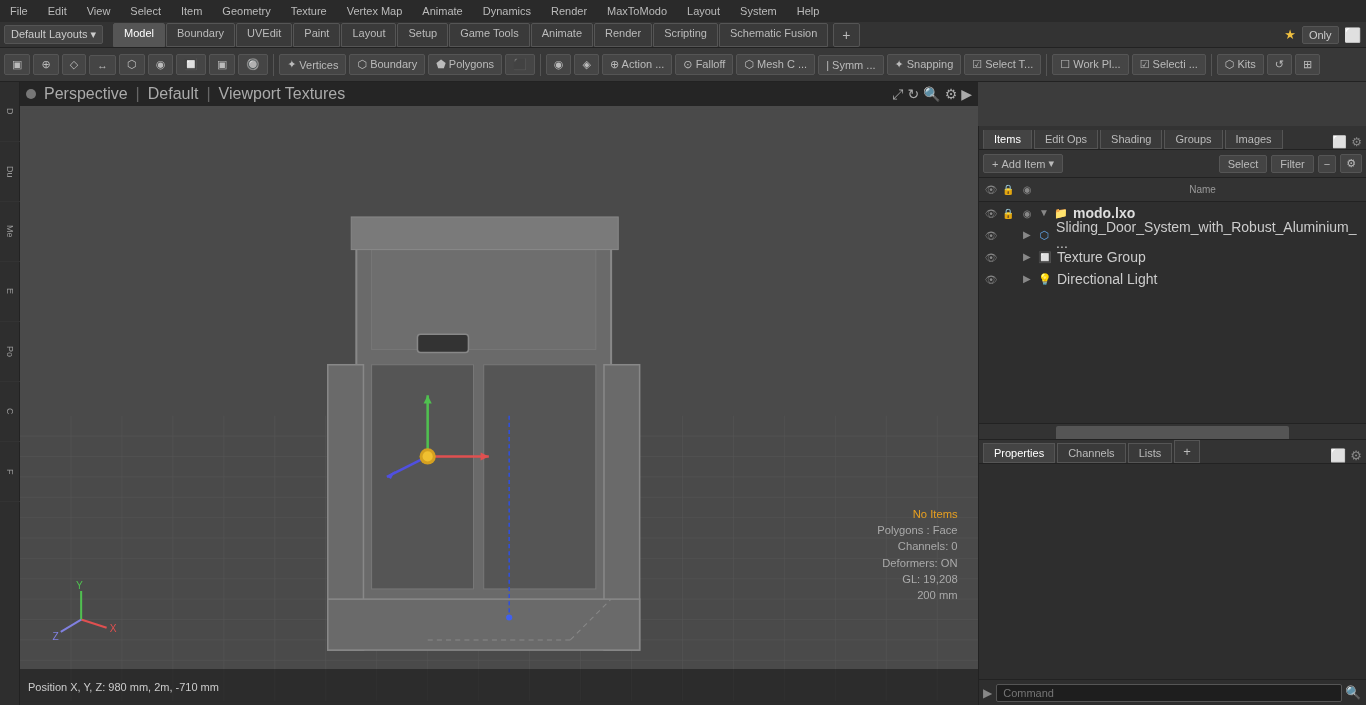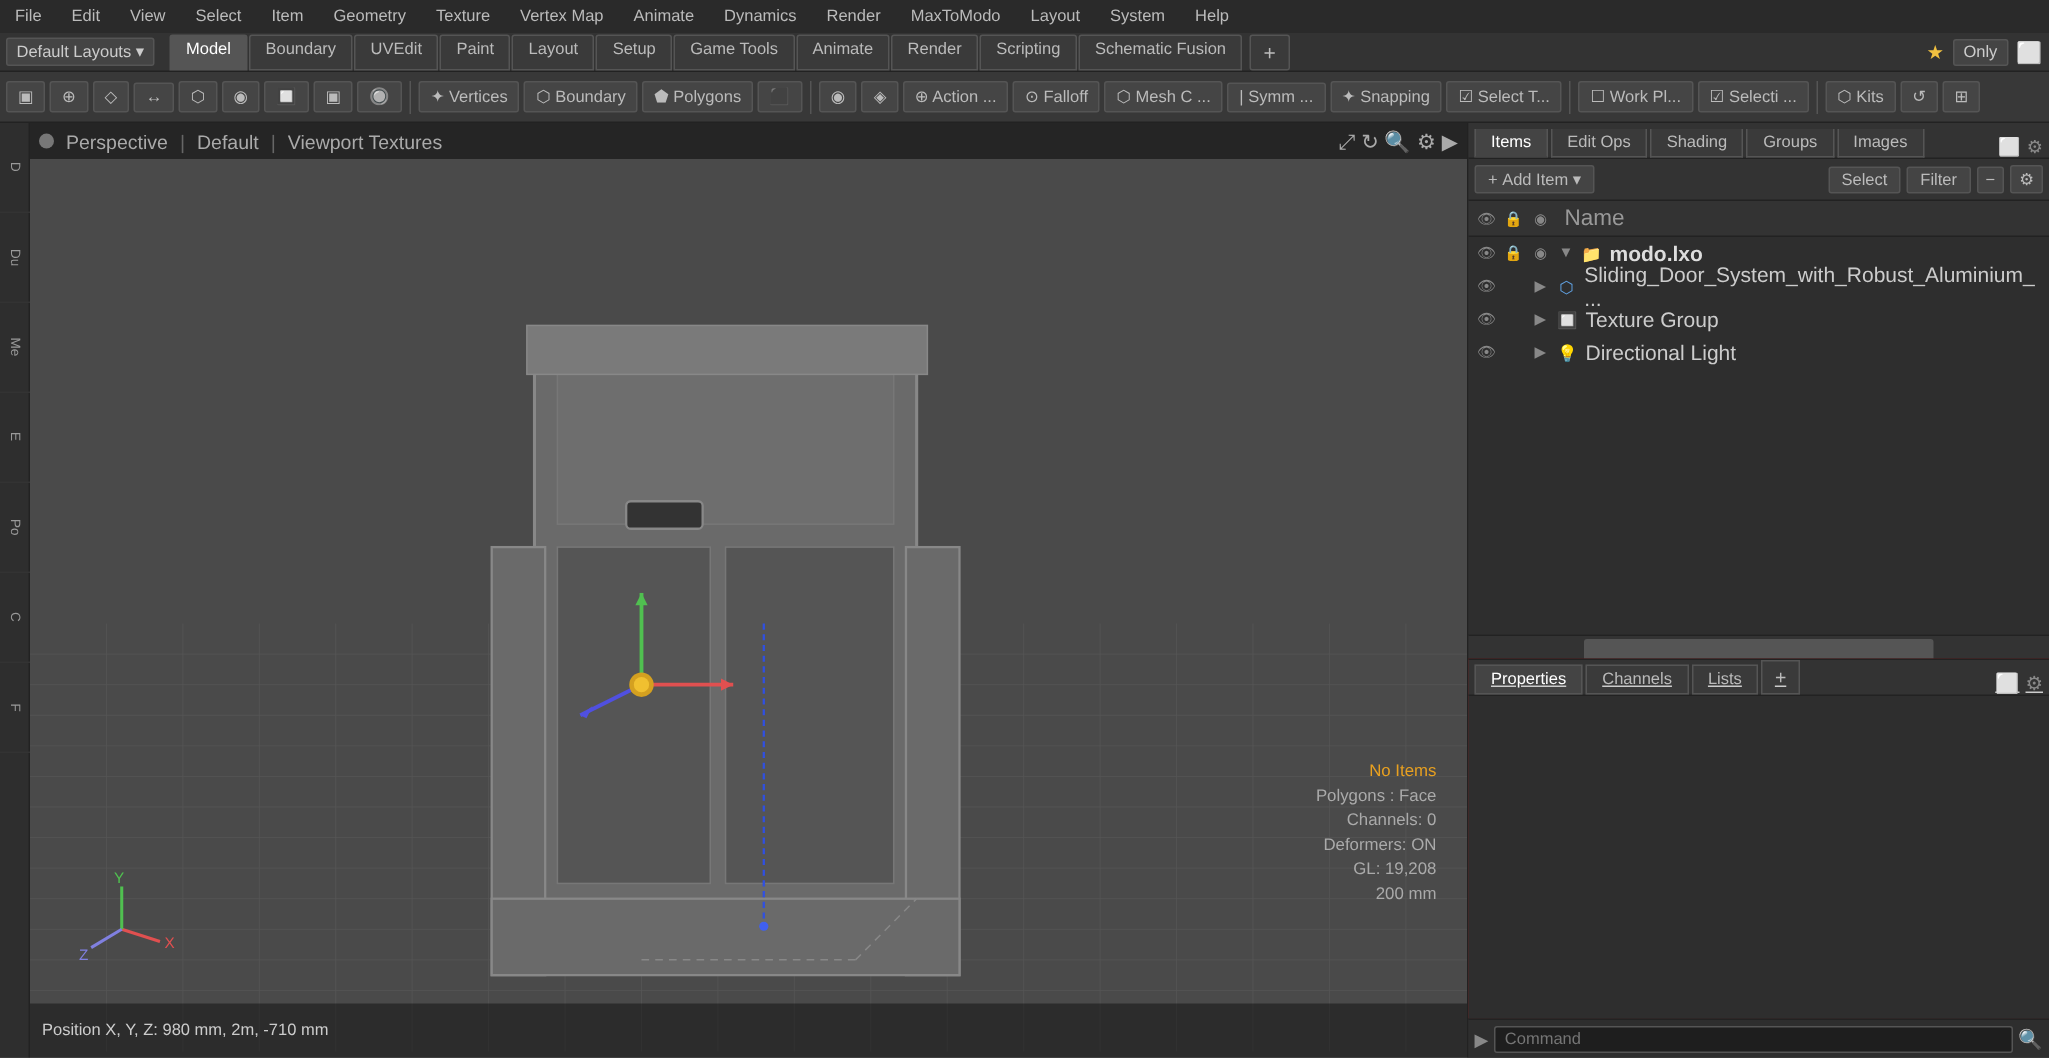--- a/index.html
+++ b/index.html
@@ -29,72 +29,72 @@
     #main { display: flex; height: calc(705px - 82px); }
 
     
     #left-sidebar { width: 20px; background: #2e2e2e; display: flex; flex-direction: column; border-right: 1px solid #222; }
     .left-tab { width: 20px; height: 60px; display: flex; align-items: center; justify-content: center; color: #999; font-size: 9px; writing-mode: vertical-rl; cursor: pointer; border-bottom: 1px solid #333; padding: 4px 0; }
 
     
     #viewport { flex: 1; background: #4a4a4a; position: relative; overflow: hidden; }
     #viewport-header { display: flex; align-items: center; background: rgba(0,0,0,0.5); height: 24px; padding: 0 6px; gap: 8px; position: absolute; top: 0; left: 0; right: 0; z-index: 10; }
     .vp-dot { width: 10px; height: 10px; background: #666; border-radius: 50%; }
-    .vp-label { color: #aaa; font-size: 13px; cursor: pointer; }
+    .vp-label { color: #aaa; font-size: 16px; cursor: pointer; }
     .vp-label.sep { color: #666; }
     .vp-controls { margin-left: auto; display: flex; gap: 4px; }
     .vp-ctrl-btn { color: #aaa; font-size: 14px; cursor: pointer; }
 
     
     #viewport-content { position: absolute; top: 24px; left: 0; right: 0; bottom: 0; overflow: hidden; }
 
     
     .grid-svg { position: absolute; top: 0; left: 0; width: 100%; height: 100%; }
 
     
     #status-bar { position: absolute; bottom: 0; left: 0; right: 0; height: 36px; background: rgba(0,0,0,0.4); display: flex; align-items: center; padding: 0 8px; }
     .status-text { color: #ccc; font-size: 11px; }
 
     
-    #right-panel { width: 388px; background: #2e2e2e; border-left: 1px solid #222; display: flex; flex-direction: column; }
+    #right-panel { width: 388px; background: #2e2e2e; border-left: 1px solid #222; display: flex; flex-direction: column; margin-top: 44px; }
 
     
     #panel-tabs { display: flex; background: #333; height: 24px; padding: 0 4px; gap: 2px; align-items: flex-end; border-bottom: 1px solid #222; }
     .panel-tab { background: #3a3a3a; color: #bbb; padding: 3px 10px; font-size: 11px; cursor: pointer; border: 1px solid #555; border-top: none; }
     .panel-tab.active { background: #444; color: #fff; border-bottom: 1px solid #444; }
     .panel-tab-right { margin-left: auto; display: flex; gap: 4px; align-items: center; }
 
     
     #items-toolbar { display: flex; align-items: center; background: #333; height: 28px; padding: 0 4px; gap: 4px; border-bottom: 1px solid #222; }
     .items-btn { background: #444; border: 1px solid #555; color: #bbb; padding: 2px 8px; font-size: 11px; border-radius: 2px; cursor: pointer; display: flex; align-items: center; gap: 3px; }
     .filter-btn { background: #444; border: 1px solid #555; color: #bbb; padding: 2px 8px; font-size: 11px; border-radius: 2px; cursor: pointer; }
     .items-icon-btn { background: #444; border: 1px solid #555; color: #bbb; padding: 2px 5px; font-size: 11px; border-radius: 2px; cursor: pointer; }
 
     
     #items-list-header { display: flex; align-items: center; background: #333; height: 24px; padding: 0 4px; border-bottom: 1px solid #222; }
     .items-vis { display: flex; gap: 2px; margin-right: 8px; }
     .vis-icon { width: 16px; height: 16px; display: flex; align-items: center; justify-content: center; color: #888; font-size: 10px; cursor: pointer; }
-    .items-name-col { color: #999; font-size: 15px; flex: 1; }
+    .items-name-col { color: #999; font-size: 10px; flex: 1; text-align: center; }
 
     
     #items-list { flex: 1; overflow-y: auto; background: #2e2e2e; }
     .item-row { display: flex; align-items: center; padding: 2px 4px; height: 22px; cursor: pointer; }
     .item-vis-icons { display: flex; gap: 2px; margin-right: 4px; }
     .item-vis-icon { width: 16px; height: 16px; display: flex; align-items: center; justify-content: center; color: #888; font-size: 10px; cursor: pointer; }
     .item-indent { display: flex; align-items: center; }
     .item-expand { width: 12px; height: 12px; color: #888; font-size: 10px; margin-right: 2px; cursor: pointer; }
     .item-icon { width: 16px; height: 16px; margin-right: 4px; display: flex; align-items: center; justify-content: center; font-size: 11px; }
     .item-label { color: #ccc; font-size: 14px; }
     .item-label.bold { font-weight: bold; color: #ddd; }
 
     
     #items-scrollbar { height: 16px; background: #333; border-top: 1px solid #222; }
 
     
-    #props-panel { height: 240px; background: #7f1d1d; border-top: 1px solid #222; display: flex; flex-direction: column; text-decoration: underline; }
+    #props-panel { height: 240px; background: #5eead4; border-top: 1px solid #222; display: flex; flex-direction: column; }
     #props-tabs { display: flex; background: #333; height: 24px; padding: 0 4px; gap: 2px; align-items: flex-end; border-bottom: 1px solid #222; }
     .props-tab { background: #3a3a3a; color: #bbb; padding: 3px 10px; font-size: 11px; cursor: pointer; border: 1px solid #555; }
     .props-tab.active { background: #444; color: #fff; }
     .props-tab-plus { background: #3a3a3a; color: #bbb; padding: 3px 8px; font-size: 13px; cursor: pointer; border: 1px solid #555; }
     .props-right { margin-left: auto; display: flex; gap: 4px; align-items: center; }
     .props-expand-btn { color: #888; font-size: 13px; cursor: pointer; }
     #props-content { flex: 1; background: #2e2e2e; }
 
     
     #command-bar { display: flex; align-items: center; height: 26px; background: #2e2e2e; border-top: 1px solid #222; padding: 0 4px; gap: 4px; }

